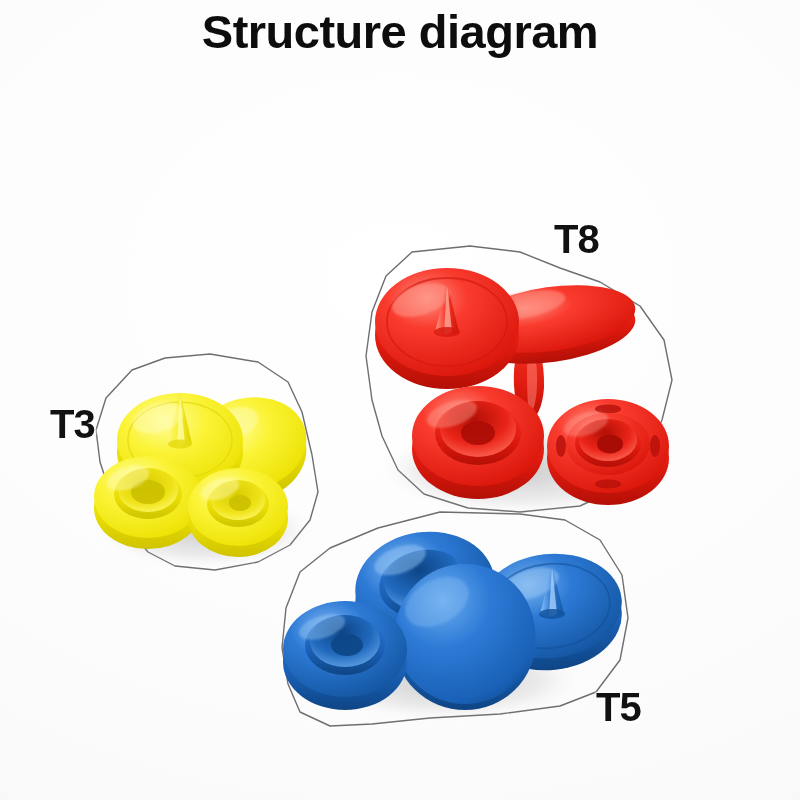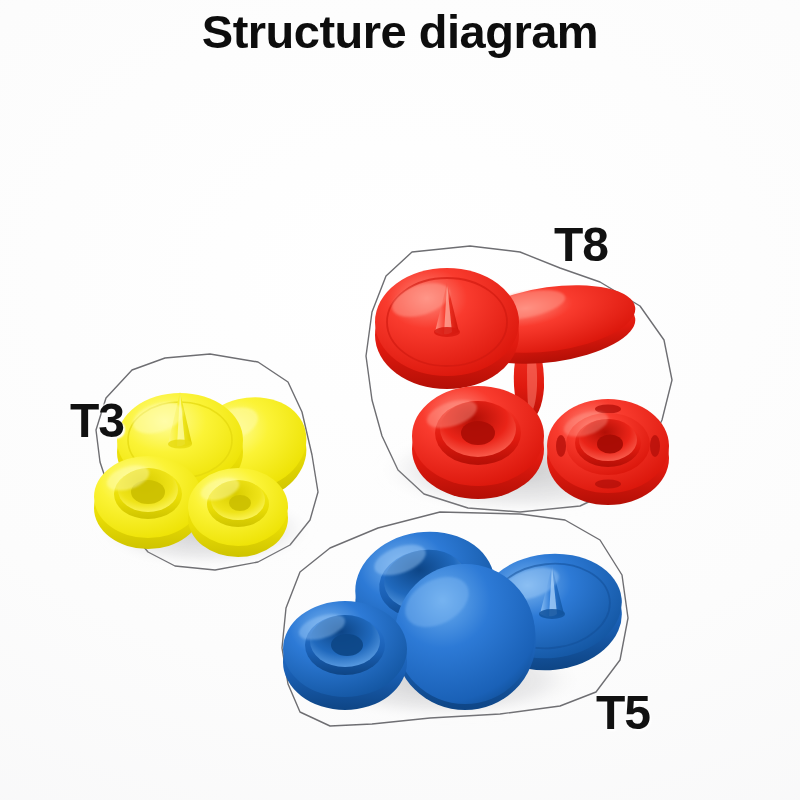--- a/index.html
+++ b/index.html
@@ -30,21 +30,21 @@
     text-align: center;
     font-size: 47px;
     font-weight: bold;
     letter-spacing: -0.5px;
     color: #0d0d0d;
     font-family: "Liberation Sans", sans-serif;
     white-space: nowrap;
   }
   .grp-label {
     position: absolute;
-    font-size: 48px;
+    font-size: 40px;
     font-weight: bold;
     color: #111111;
     font-family: "Liberation Sans", sans-serif;
     text-shadow: 2px 2px 2px rgba(255,255,255,0.95),
                 -1px -1px 1px rgba(255,255,255,0.8);
     letter-spacing: -1px;
   }
   #label-t3 { left: 50px;  top: 395px; }
   #label-t8 { left: 554px; top: 217px; }
   #label-t5 { left: 568px; top: 685px; }
@@ -282,19 +282,19 @@
         <ellipse cx="345" cy="662" rx="62" ry="48" fill="url(#b-side)"></ellipse>
         <ellipse cx="345" cy="649" rx="62" ry="48" fill="url(#b-disc)"></ellipse>
         <ellipse cx="345" cy="645" rx="40" ry="30" fill="url(#b-side)"></ellipse>
         <ellipse cx="345" cy="641" rx="35" ry="26" fill="url(#b-hole)"></ellipse>
         <ellipse cx="347" cy="645" rx="16" ry="11" fill="#0d4687" opacity="0.92"></ellipse>
         <ellipse cx="322" cy="627" rx="24" ry="11" transform="rotate(-18 322 627)" fill="#9ecbf8" opacity="0.4" filter="url(#soft)"></ellipse>
       </g>
     </g>
   </svg>
 
-  <div class="grp-label" id="label-t3" style="left: 50px; top: 393px; margin-left: 20px;">T3</div>
+  <div class="grp-label" id="label-t3" style="left: 50px; top: 402px;">T3</div>
 
   <div class="grp-label" id="label-t8" style="left: 554px; top: 217px;">T8</div>
 
   <div class="grp-label" id="label-t5" style="left: 568px; top: 685px; margin-left: 28px;">T5</div>
 
 </div>
 
 </body></html>

